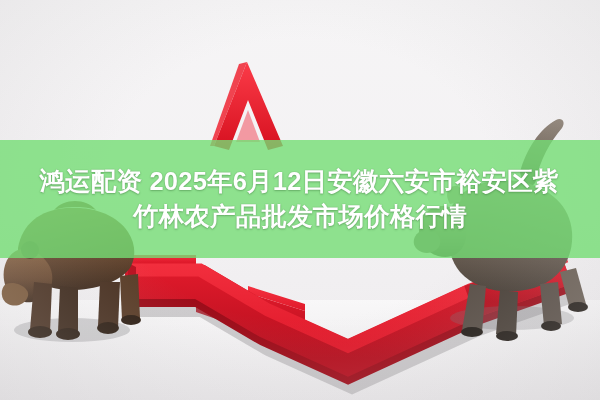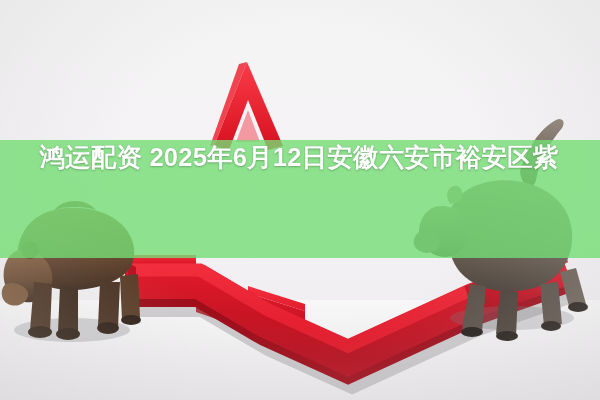--- a/index.html
+++ b/index.html
@@ -52,20 +52,21 @@
   
   .band {
     position: absolute;
     left: 0;
     right: 0;
     top: 140px;
     height: 118px;
     background: rgba(116, 221, 116, 0.80);
     display: flex;
     flex-direction: column;
+    justify-content: center;
     align-items: center;
     box-sizing: border-box;
     padding: 0 16px;
   }
   .band-line {
     color: #ffffff;
     font-size: 25.5px;
     font-weight: bold;
     line-height: 1.38;
     letter-spacing: 0.2px;
@@ -251,15 +252,16 @@
         <ellipse cx="551" cy="326" rx="10" ry="5" fill="#241E19"></ellipse>
         <ellipse cx="578" cy="307" rx="10" ry="5" fill="#241E19"></ellipse>
       </g>
     </svg>
   </div>
 
   <div class="vignette"></div>
 
   <div class="band">
     <div class="band-line band-line-1">鸿运配资 2025年6月12日安徽六安市裕安区紫</div>
+    <div class="band-line band-line-2">竹林农产品批发市场价格行情</div>
   </div>
 
 </div>
 
 </body></html>

